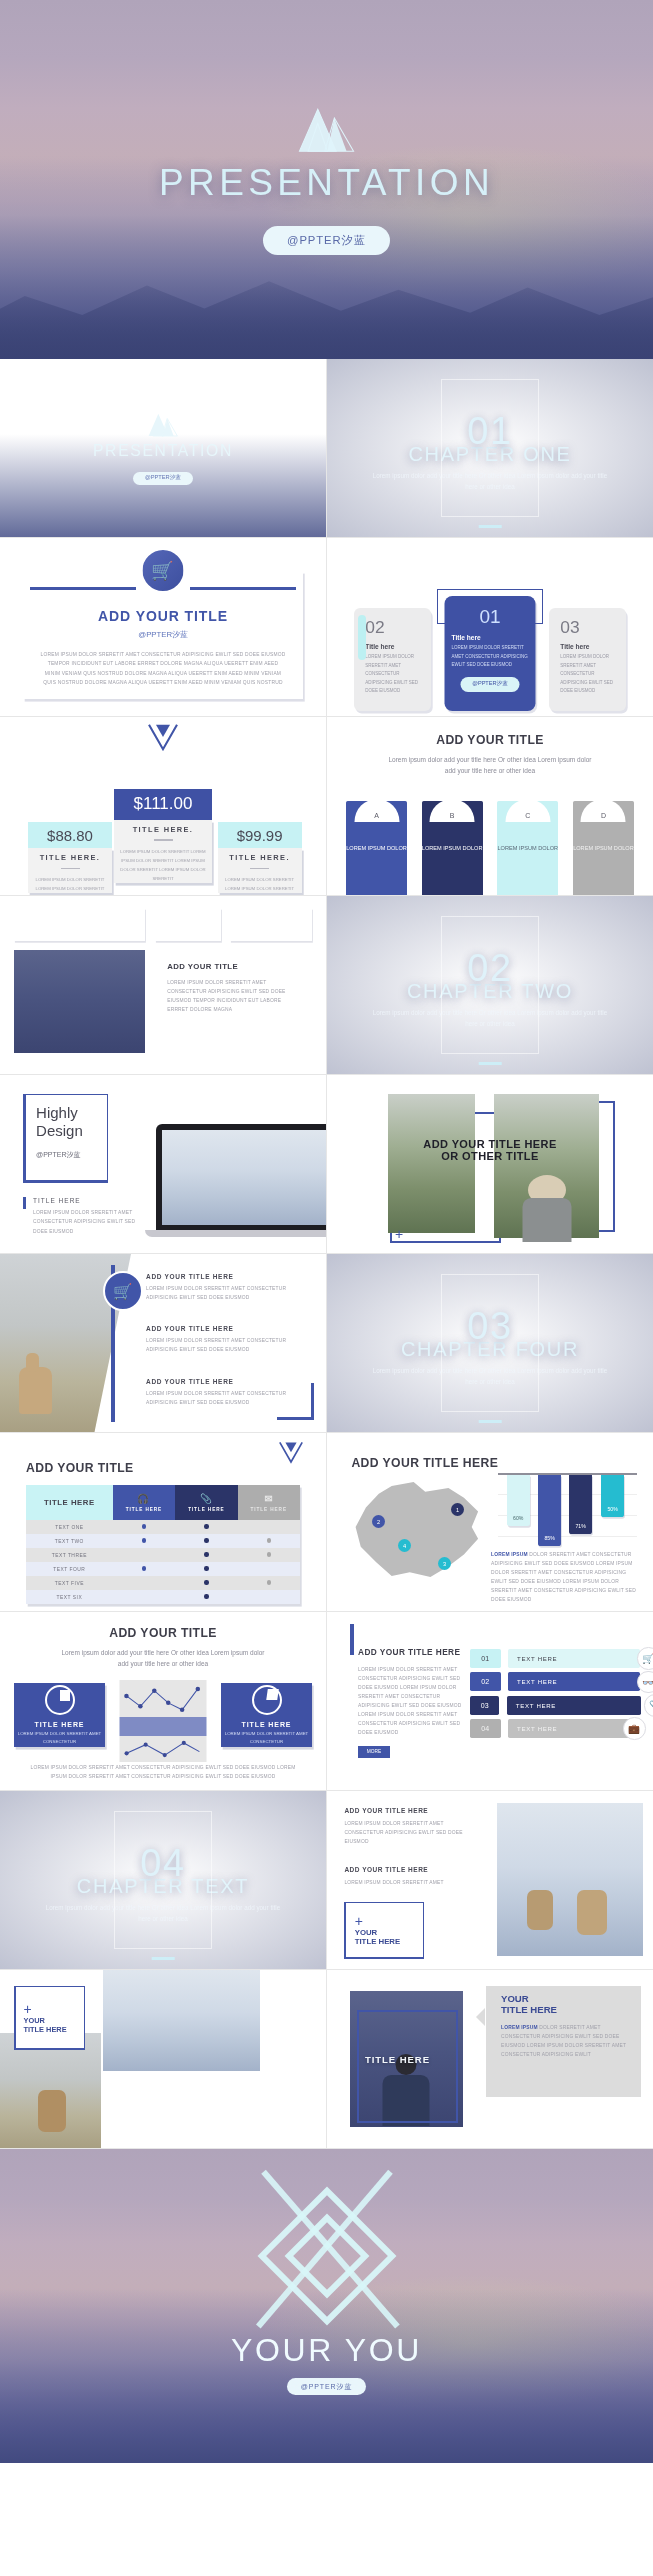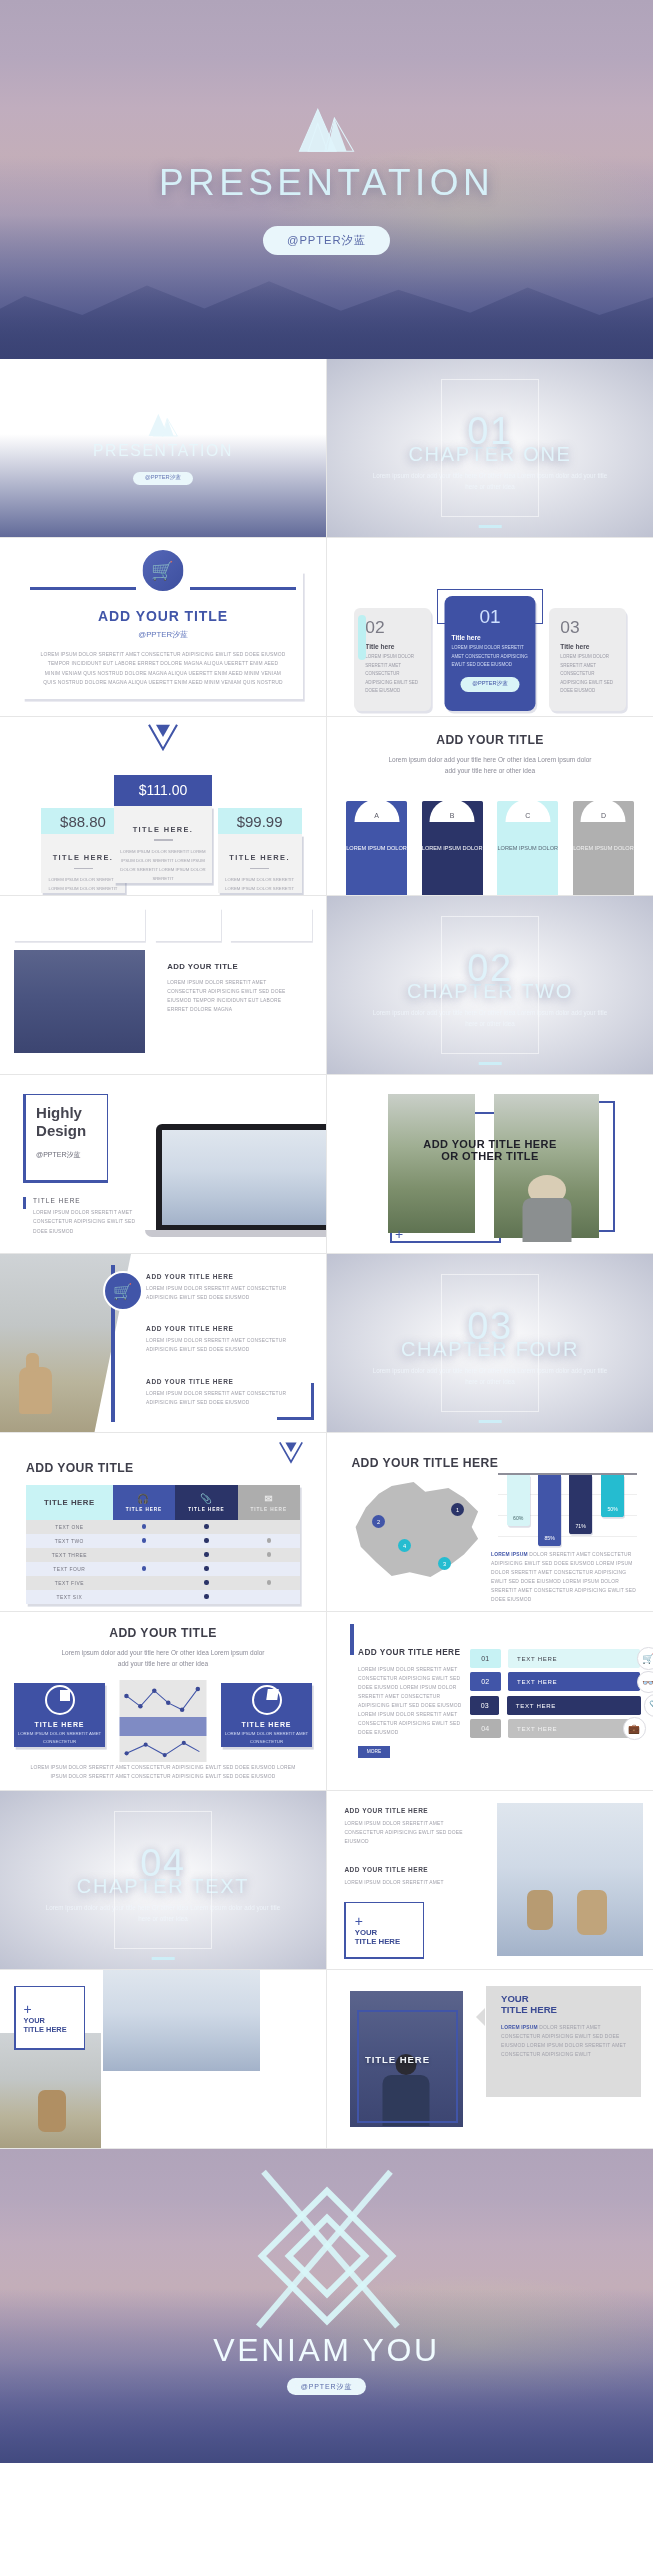--- a/index.html
+++ b/index.html
@@ -174,23 +174,23 @@
   }
 
   
   .price {
     position: absolute; bottom: 1.7px; width: 84px; background: #f2f2f2;
     box-shadow: 1.7px 2.6px 0 rgba(110,115,150,0.3); text-align: center; padding-top: 5.2px;
   }
   .price .cap { position: absolute; top: -26px; left: 0; right: 0; height: 26px; background: #c7f2f4;
                 display: flex; align-items: center; justify-content: center;
                 font-size: 15px; color: #4a4a56; font-weight: 300; }
-  .price.mid .cap { background: #3f51a4; color: #fff; height: 31px; top: -31px; font-size: 14px; }
+  .price.mid .cap { background: #3f51a4; color: #fff; height: 31px; top: -31px; font-size: 17px; }
   .price.mid { width: 98px; }
-  .price .pt { font-size: 7.4px; letter-spacing: 1.4px; color: #4a4a56; font-weight: 700; margin-top: 14px; }
+  .price .pt { font-size: 7.4px; letter-spacing: 1.4px; color: #4a4a56; font-weight: 700; }
   .price .hr { width: 19px; height: 1.7px; background: #b9b9c2; margin: 5.2px auto 6.1px; }
   .price .pb { font-size: 4.3px; color: #a3a3ad; line-height: 2.1; }
   .diamond-logo { position: absolute; top: 5.2px; left: 50%; transform: translateX(-50%); }
 
   
   .abcd { position: absolute; bottom: 0; left: 19px; right: 19px; display: flex; justify-content: space-between; }
   .env { width: 61px; height: 94px; position: relative; border-radius: 1.7px 1.7px 0 0; }
   .env .flap {
     position: absolute; top: -1.7px; left: 50%; transform: translateX(-50%);
     width: 45px; height: 22.6px; background: #fff; border-radius: 22.6px 22.6px 0 0;
@@ -200,21 +200,21 @@
   .env .etxt {
     position: absolute; top: 42px; left: 0; right: 0; text-align: center;
     font-size: 5.6px; line-height: 1.8; color: #fff;
   }
 
   
   .mini-card { background: #fff; box-shadow: 0.9px 1.7px 0 rgba(130,135,165,0.25); }
 
   
   .hd-box { position: absolute; left: 22.6px; top: 19px; width: 85px; height: 89px; background:#fff; border-left: 3.5px solid #4155a8; border-top:0.9px solid #4155a8; border-bottom: 3.5px solid #4155a8; border-right: 0.9px solid #4155a8; padding: 8.7px 0 0 10.5px; }
-  .hd-1 { font-size: 15px; color: #454550; font-weight: 700; line-height: 1.25; }
+  .hd-1 { font-size: 15px; color: #454550; font-weight: 400; line-height: 1.25; }
   .hd-h { font-size: 7px; color: #6b6b78; margin-top: 8.7px; }
   .laptop { position: absolute; right: -15.7px; bottom: 15.7px; width: 186px; }
   .laptop .lid { width: 100%; height: 106px; background: #1d1d22; border-radius: 6.1px 6.1px 0 0; padding: 6.1px 6.1px 4.4px; }
   .laptop .scr { width: 100%; height: 100%; }
   .laptop .base { width: 112%; margin-left: -6%; height: 7.8px; background: #c8c8cf; border-radius: 0 0 7px 7px; }
 
   
   .tbl { position: absolute; left: 26px; right: 26px; top: 52px; box-shadow: 1.7px 2.6px 0 rgba(120,125,155,0.28); }
   .tbl table { width: 100%; border-collapse: collapse; }
   .tbl th, .tbl td { height: 14px; text-align: center; font-size: 4.9px; color: #73737f; letter-spacing: 0.5px; }
@@ -357,21 +357,21 @@
           <div class="b">LOREM IPSUM DOLOR SRERETIT AMET CONSECTETUR ADIPISICING EWLIT SED DOEE EIUSMOD</div>
         </div>
       </div>
     </div>
 
     <div class="slide ph-ice">
       <svg class="diamond-logo" width="35" height="30" viewBox="0 0 40 34">
         <path d="M4 3 L20 31 L36 3" fill="none" stroke="#4155a8" stroke-width="2.4"></path>
         <path d="M12 3 L20 17 L28 3 Z" fill="#4155a8"></path>
       </svg>
-      <div class="price" style="left:41px;">
+      <div class="price" style="left:28px;">
         <div class="cap">$88.80</div>
         <div class="pt">TITLE HERE.</div>
         <div class="hr"></div>
         <div class="pb">LOREM IPSUM DOLOR SRERETIT LOREM IPSUM DOLOR SRERETIT</div>
       </div>
       <div class="price mid" style="left:50%;transform:translateX(-50%);bottom:12.2px;">
         <div class="cap">$111.00</div>
         <div class="pt">TITLE HERE.</div>
         <div class="hr"></div>
         <div class="pb">LOREM IPSUM DOLOR SRERETIT LOREM IPSUM DOLOR SRERETIT LOREM IPSUM DOLOR SRERETIT LOREM IPSUM DOLOR SRERETIT</div>
@@ -746,19 +746,19 @@
 
   <div class="thanks ph-sunset">
     <div class="thanks-ridge"></div>
     <svg class="diamonds" width="200" height="200" viewBox="0 0 230 230">
       <rect x="62" y="62" width="106" height="106" transform="rotate(45 115 115)" fill="none" stroke="#d8f6f8" stroke-width="7" opacity="0.95"></rect>
       <rect x="84" y="84" width="62" height="62" transform="rotate(45 115 115)" fill="none" stroke="#d8f6f8" stroke-width="7" opacity="0.95"></rect>
       <path d="M42 18 L196 196" stroke="#d8f6f8" stroke-width="7" fill="none" opacity="0.9"></path>
       <path d="M188 18 L36 196" stroke="#d8f6f8" stroke-width="7" fill="none" opacity="0.9"></path>
     </svg>
     <div class="thanks-inner">
-      <div class="thanks-title">VENIAM YOU</div>
+      <div class="thanks-title">YOUR YOU</div>
       <div class="badge" style="margin-top:8.7px;padding:3.5px 14px;font-size:7px;">@PPTER汐蓝</div>
     </div>
   </div>
 
 </div>
 
 
 </body></html>

